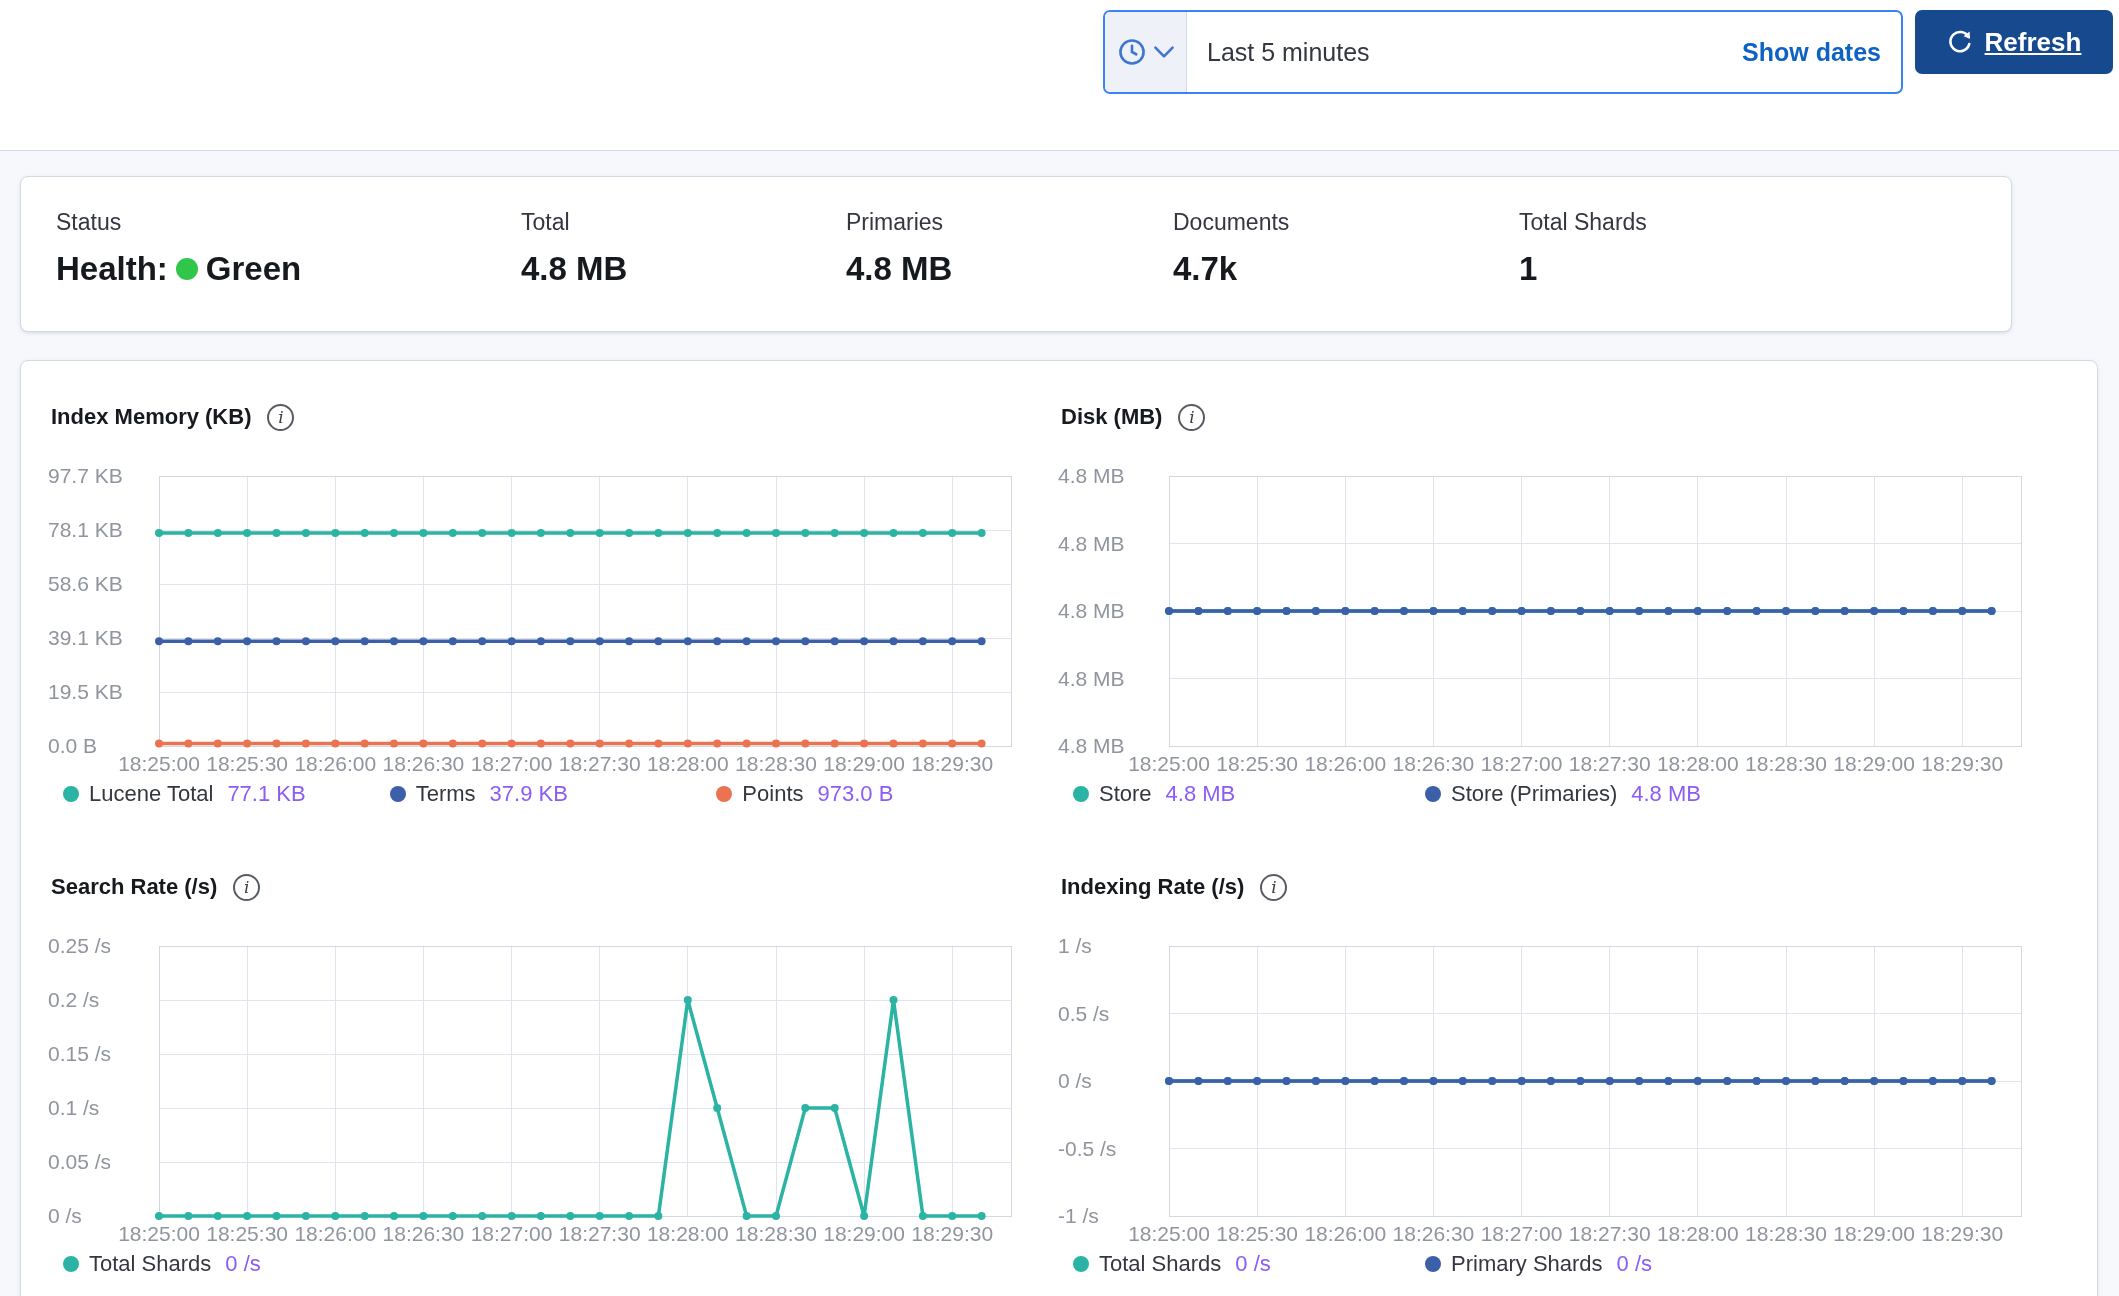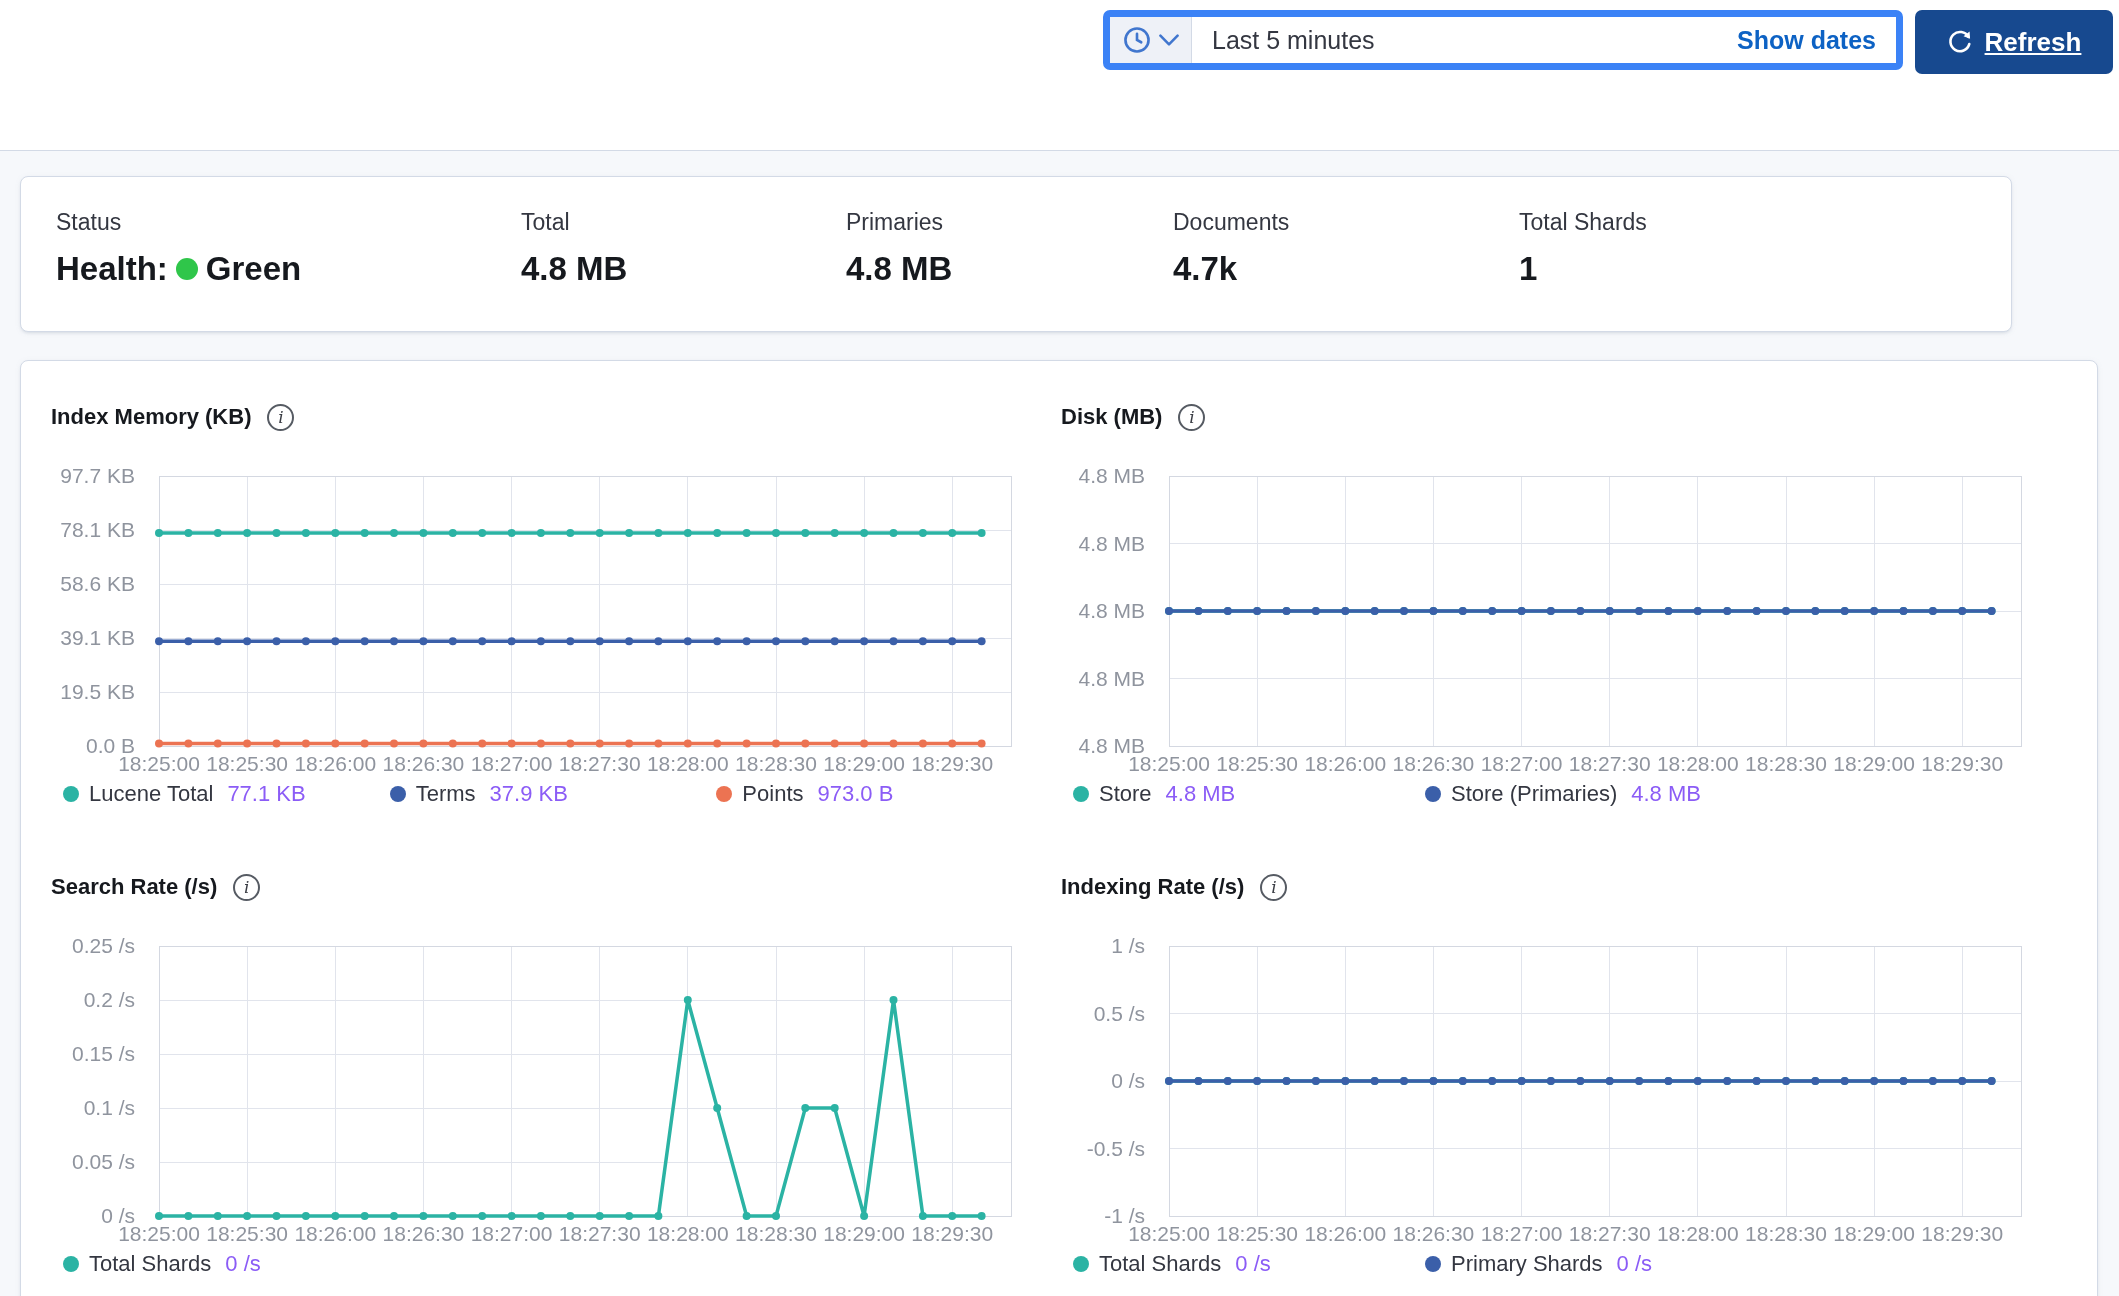--- a/index.html
+++ b/index.html
@@ -3,22 +3,22 @@
 <meta charset="utf-8">
 <style>
   * { margin:0; padding:0; box-sizing:border-box; }
   html,body { width:2119px; height:1296px; overflow:hidden;
     font-family:"Liberation Sans", sans-serif; background:#f6f8fb; }
   .header { position:absolute; left:0; top:0; width:2119px; height:151px;
     background:#ffffff; border-bottom:1px solid #d3dae6; }
 
   
   .timebar { position:absolute; top:10px; right:6px; height:64px; display:flex; gap:12px; }
-  .datepicker { display:flex; width:800px; height:60px; background:#ffffff;
-    border:7px solid #3b82f6; border-radius:7px; overflow:hidden; }
+  .datepicker { display:flex; width:800px; height:84px; background:#ffffff;
+    border:2px solid #3b82f6; border-radius:7px; overflow:hidden; }
   .quick-select { width:82px; background:#eef1f7; border-right:1px solid #d3dae6;
     display:flex; align-items:center; justify-content:center; gap:8px; cursor:pointer; }
   .date-value { flex:1; display:flex; align-items:center; justify-content:space-between;
     padding:0 20px; }
   .date-text { font-size:25px; color:#343741; }
   .show-dates { font-size:25px; font-weight:700; color:#0d62c4; cursor:pointer; }
   .refresh-btn { width:198px; height:64px; background:#17498f; border:none; border-radius:7px;
     color:#ffffff; font-size:26px; font-weight:700; display:flex; align-items:center;
     justify-content:center; gap:12px; cursor:pointer; font-family:"Liberation Sans",sans-serif; }
   .refresh-btn span { text-decoration:underline; }
@@ -44,21 +44,21 @@
 
   
   .chart { position:absolute; width:992px; }
   .chart-title-row { display:flex; align-items:center; gap:16px; height:42px; margin-bottom:38px; }
   .chart-title { font-size:22px; font-weight:700; color:#16191e; }
   .info-icon { width:27px; height:27px; border:2px solid #565b63; border-radius:50%;
     color:#3a3d44; font-family:"DejaVu Serif", serif; font-style:italic; font-size:17px;
     display:inline-flex; align-items:center; justify-content:center; cursor:pointer; }
   .plot { display:flex; }
   .plot-ylabels { position:relative; width:100px; margin-right:8px; }
-  .ylab { position:absolute; right:16px; width:100px; text-align:right; font-size:21px;
+  .ylab { position:absolute; right:3px; width:100px; font-size:21px;
     color:#8f949e; line-height:26px; }
   .plot-grid { position:relative; width:852px; height:270px; }
   .plot-grid svg { overflow:visible; display:block; }
   .grid { stroke:#e1e4ec; stroke-width:1; shape-rendering:crispEdges; }
   .gridborder { fill:none; stroke:#d4d8e1; stroke-width:1; shape-rendering:crispEdges; }
   .plot-xlabels { position:relative; height:28px; margin-left:108px; width:852px; margin-top:6px; }
   .xlab { position:absolute; width:110px; margin-left:-55px; text-align:center;
     font-size:21px; color:#8f949e; white-space:nowrap; }
   .legend { display:flex; margin-top:1px; margin-left:12px; }
   .legend-item { width:352px; display:flex; align-items:center; cursor:pointer; }

